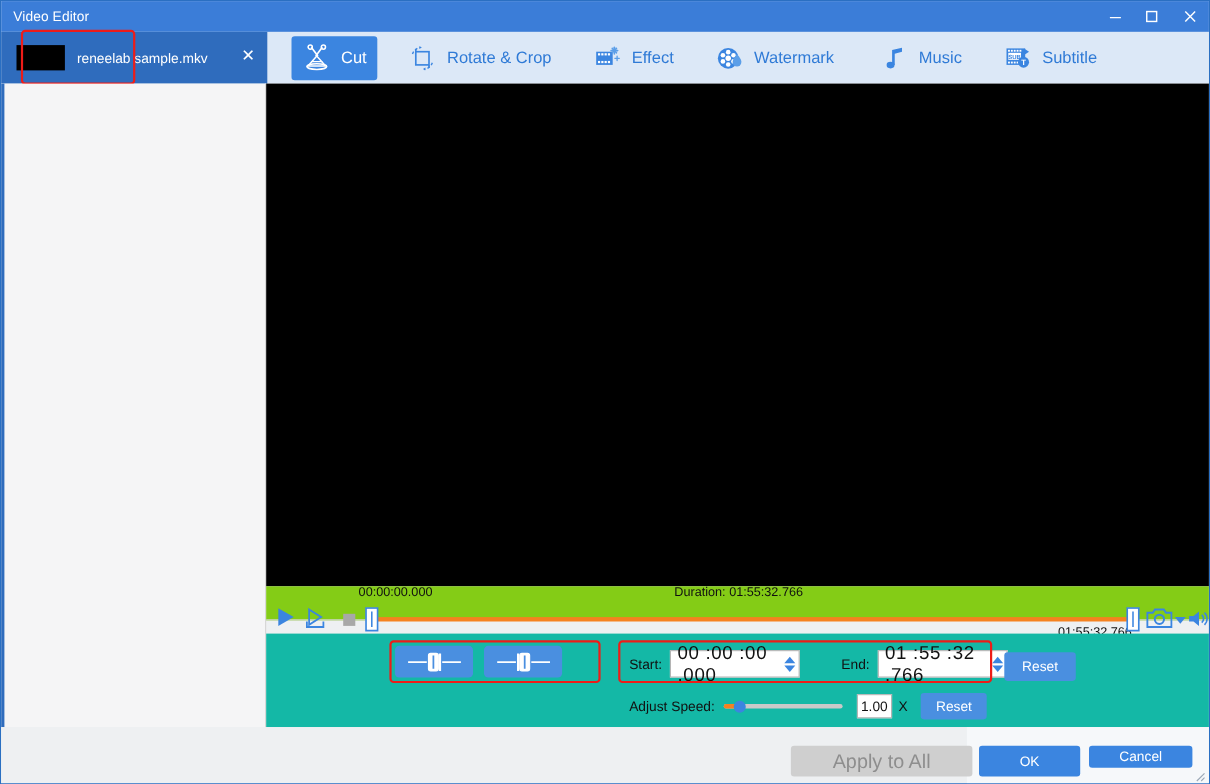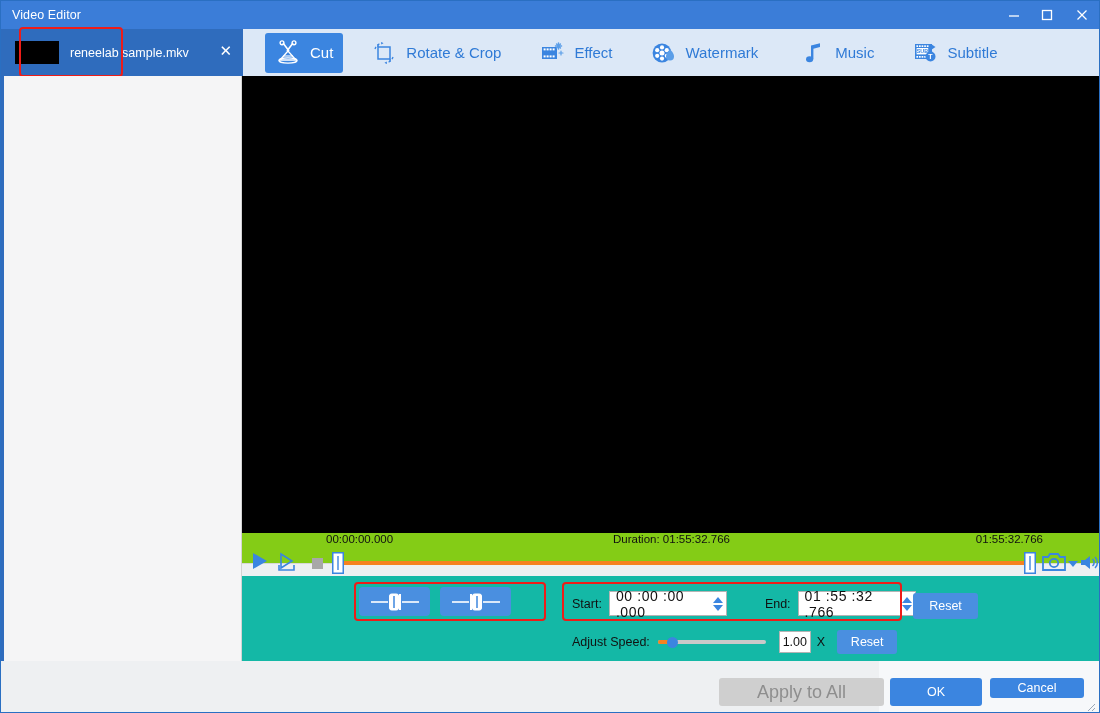--- a/index.html
+++ b/index.html
@@ -101,21 +101,21 @@
     position: absolute; left: 241px; top: 532px; width: 859px; height: 31px;
     background: #84cc16;
     border-bottom: 1px solid #d8d8d8;
   }
   .tl-time {
     position: absolute; top: 0px; font-size: 11.5px; color: #101010;
     white-space: nowrap;
   }
   .tl-start-time { left: 84px; }
   .tl-dur { left: 0; width: 859px; text-align: center; }
-  .tl-end-time { right: 58px; }
+  .tl-end-time { right: 72px; margin-top: 36px; }
 
   .tl-controls {
     position: absolute; left: 0; top: 17px; width: 859px; height: 26px;
   }
   .play-btn { position: absolute; left: 9px; top: 1px; }
   .step-btn { position: absolute; left: 35px; top: 2px; }
   .stop-btn {
     position: absolute; left: 70px; top: 8px; width: 11px; height: 11px;
     background: #a8a8a8;
   }
@@ -153,21 +153,21 @@
   }
   .range-group {
     position: absolute; left: 330px; top: 15px;
     display: flex; align-items: center;
   }
   .range-label { font-size: 12.5px; color: #111111; margin-right: 7px; }
   .spinbox {
     height: 25px; background: #ffffff; border: 1px solid #b4b4b4;
     display: flex; align-items: center; padding: 0 3px 0 6px;
   }
-  .spin-val { font-size: 14px; color: #111111; letter-spacing: .6px; }
+  .spin-val { font-size: 17px; color: #111111; letter-spacing: .6px; }
   .spin-arrows {
     display: flex; flex-direction: column; justify-content: center;
     margin-left: 6px; gap: 2px;
   }
   .sp-up, .sp-dn { width: 0; height: 0; border-left: 5px solid transparent; border-right: 5px solid transparent; }
   .sp-up { border-bottom: 6px solid #3b85e0; }
   .sp-dn { border-top: 6px solid #3b85e0; }
   .reset-trim {
     position: absolute; left: 671px; top: 17px;
     width: 65px; height: 26px; background: #4a8fe0; border-radius: 3px;

